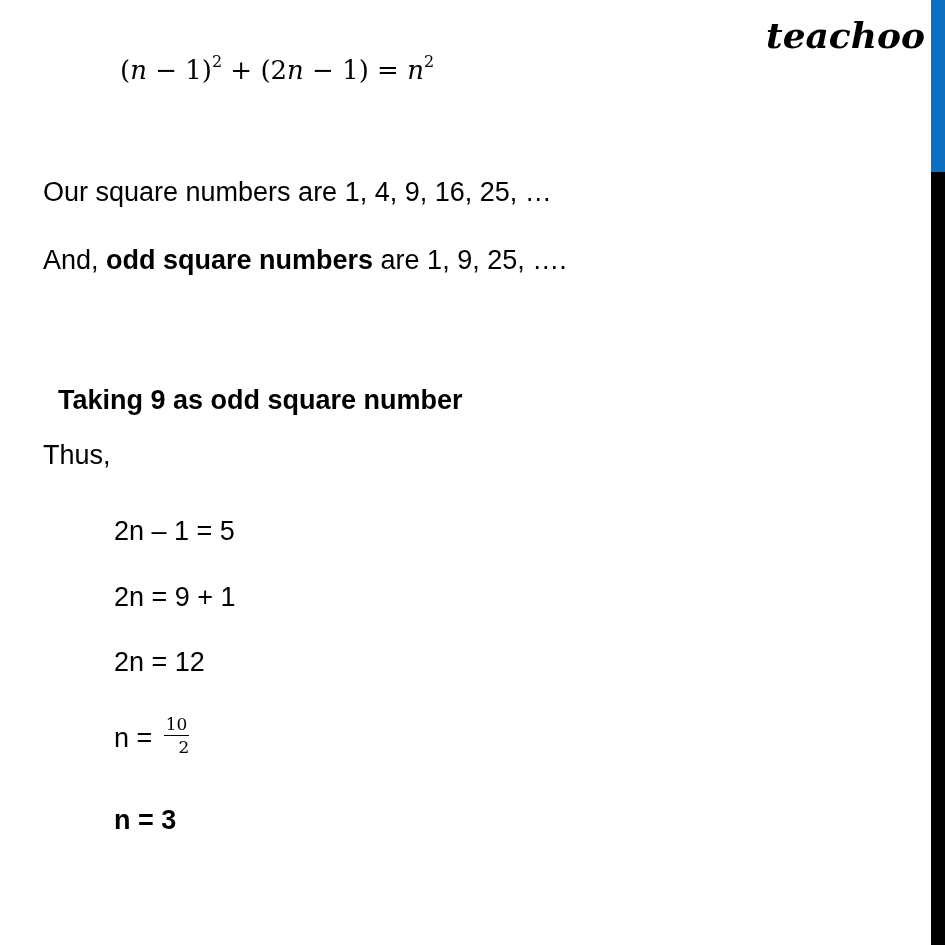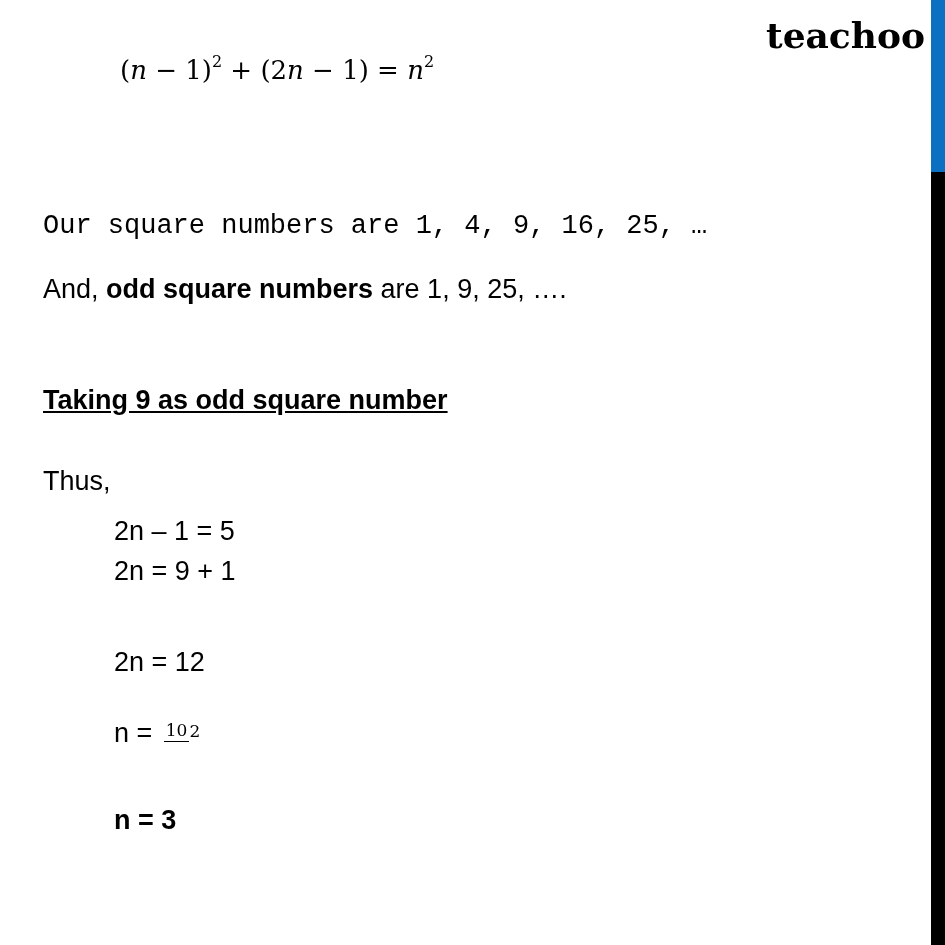--- a/index.html
+++ b/index.html
@@ -5,65 +5,65 @@
     html, body { margin: 0; padding: 0; }
     body {
       width: 945px; height: 945px; position: relative; overflow: hidden;
       background: #ffffff; color: #000000;
       font-family: "Liberation Sans", "DejaVu Sans", sans-serif;
     }
     .side-bar-blue { position: absolute; left: 931px; top: 0; width: 14px; height: 172px; background: #0b6fc2; }
     .side-bar-black { position: absolute; left: 931px; top: 172px; width: 14px; height: 773px; background: #000000; }
     .logo {
       position: absolute; left: 766px; top: 14px;
-      font-family: "DejaVu Serif", serif; font-weight: bold;
+      font-family: "DejaVu Serif", serif; font-style: italic; font-weight: bold;
       font-size: 36px; letter-spacing: 0px; color: #000;
     }
     .formula {
       position: absolute; left: 120px; top: 54px;
       font-family: "DejaVu Serif", "Liberation Serif", serif; font-weight: normal;
       font-size: 26px;
     }
     .formula i { font-style: italic; }
     .formula sup { font-size: 16px; position: relative; top: -2px; }
     .line { position: absolute; font-size: 27px; white-space: nowrap; }
     .b { font-weight: bold; }
     .indent { left: 114px; }
     .frac {
-      display: inline-flex; flex-direction: row; align-items: flex-end;
+      display: inline-flex; flex-direction: column; align-items: flex-end;
       vertical-align: middle; font-family: "DejaVu Serif", serif; font-size: 17px;
       margin-left: 4px; position: relative; top: -4px;
     }
     .frac .num { border-bottom: 1.5px solid #000; padding: 0 2px 1px; line-height: 20px; }
     .frac .den { line-height: 22px; }
   </style>
 </head>
 <body>
 
 <div class="side-bar-blue"></div>
 <div class="side-bar-black"></div>
 
 <div class="logo">teachoo</div>
 
 <div class="formula">
   <span>(</span><i>n</i><span> − 1)</span><sup>2</sup><span> + (2</span><i>n</i><span> − 1) = </span><i>n</i><sup>2</sup>
 </div>
 
-<div class="line" style="left:43px; top:211px;font-family:Liberation Mono, monospace;">Our square numbers are 1, 4, 9, 16, 25, …</div>
+<div class="line" style="left:43px; top:177px;">Our square numbers are 1, 4, 9, 16, 25, …</div>
 
-<div class="line" style="left:43px; top:274px;text-align:center;">
+<div class="line" style="left:43px; top:245px;text-align:center;">
   <span>And, </span><span class="b">odd square numbers</span><span> are 1, 9, 25, ….</span>
 </div>
 
-<div class="line b" style="left:43px; top:385px;text-decoration:underline;">Taking 9 as odd square number</div>
+<div class="line b" style="left:58px; top:385px;">Taking 9 as odd square number</div>
 
-<div class="line" style="left:43px; top:466px;">Thus,</div>
+<div class="line" style="left:43px; top:440px;">Thus,</div>
 
 <div class="line indent" style="top:516px;">2n – 1 = 5</div>
-<div class="line indent" style="top:556px;text-align:right;">2n = 9 + 1</div>
+<div class="line indent" style="top:582px;text-align:right;">2n = 9 + 1</div>
 <div class="line indent" style="top:647px;">2n = 12</div>
 
 <div class="line indent" style="top:718px;">
   <span>n = </span><span class="frac">
       <span class="num">10</span>
       <span class="den">2</span>
     </span>
 </div>
 
 <div class="line indent b" style="top:805px;">n = 3</div>

